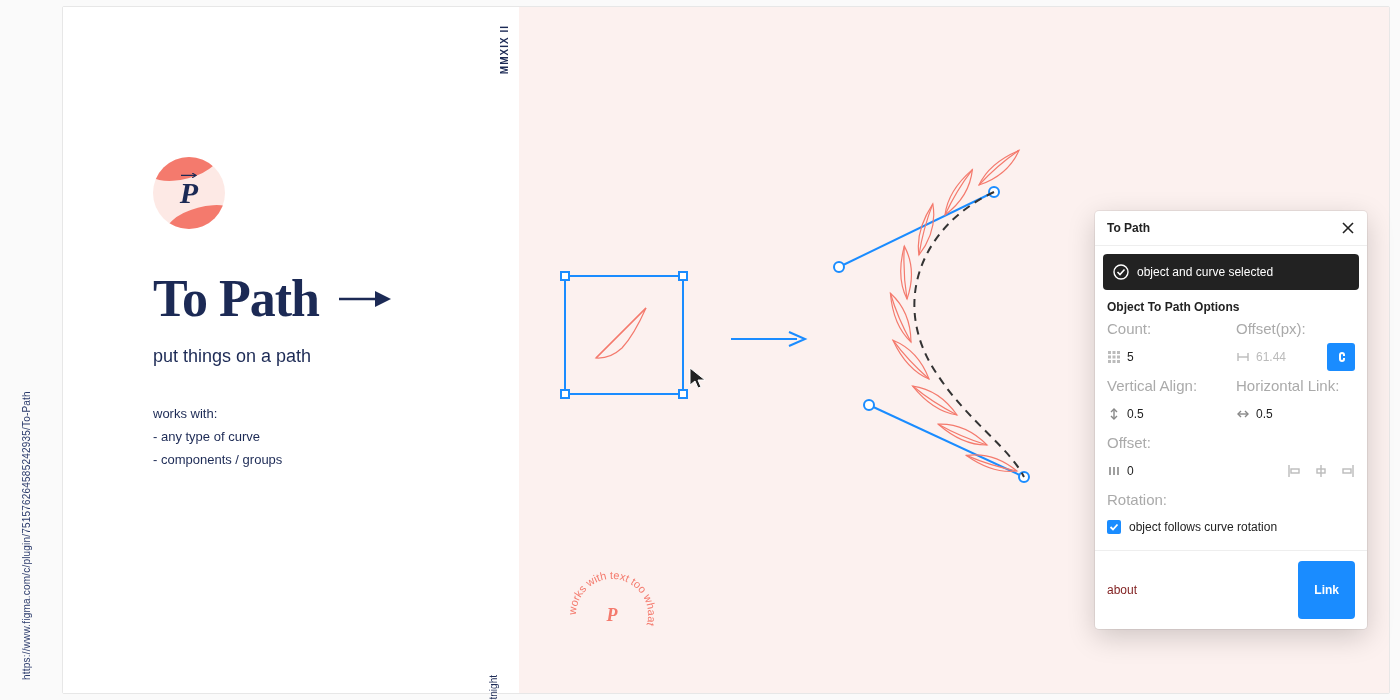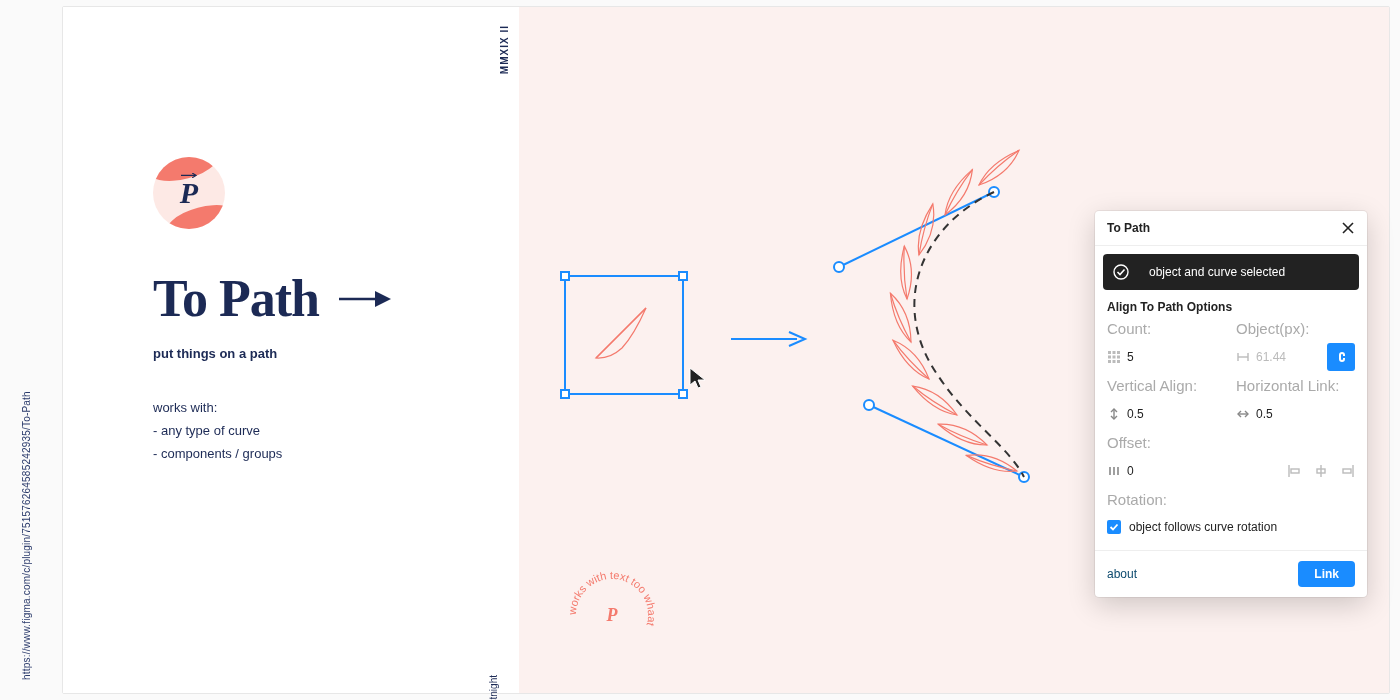--- a/index.html
+++ b/index.html
@@ -66,21 +66,21 @@
   .title-row { display: flex; align-items: center; gap: 18px; }
   .title {
     font-family: Georgia, "Times New Roman", serif;
     font-weight: 800; font-size: 52px;
     color: #1c2a55;
     letter-spacing: -1px;
   }
   .title-arrow { width: 56px; height: 22px; }
   .subtitle {
     margin-top: 18px;
-    font-size: 13px; font-weight: 700;
+    font-size: 18px; font-weight: 400;
     color: #1c2a55;
   }
   .works {
     margin-top: 36px;
     font-size: 13px; line-height: 1.75;
     color: #1c2a55;
   }
 
   .mmxix {
     position: absolute; right: 20px; top: 18px;
@@ -150,21 +150,21 @@
   }
   .dlg-head {
     display: flex; align-items: center; justify-content: space-between;
     padding: 10px 12px; border-bottom: 1px solid #eee;
   }
   .dlg-title { font-weight: 600; font-size: 12px; }
   .close { width: 14px; height: 14px; cursor: pointer; }
   .banner {
     margin: 8px 8px 10px; padding: 10px 10px;
     background: #222; color: #fff; border-radius: 4px;
-    display: flex; align-items: center; gap: 20px;
+    display: flex; align-items: center; gap: 8px;
   }
   .banner svg { flex: 0 0 auto; }
   .section-title { font-weight: 700; padding: 0 12px 6px; }
   .grid {
     display: grid; grid-template-columns: 1fr 1fr; gap: 6px 10px;
     padding: 0 12px 8px;
     align-items: center;
   }
   .lbl { color: #aaa; font-size: 15px; }
   .field {
@@ -191,24 +191,24 @@
   .chk {
     width: 14px; height: 14px; background: #1a8cff; border-radius: 2px;
     display: flex; align-items: center; justify-content: center; color: #fff;
     cursor: pointer;
   }
   .footer {
     border-top: 1px solid #eee;
     display: flex; align-items: center; justify-content: space-between;
     padding: 10px 12px;
   }
-  .about { color: #0c4a6e; cursor: pointer; }
+  .about { color: #7f1d1d; cursor: pointer; }
   .link-cta {
     background: #1a8cff; color: #fff; border-radius: 4px;
-    padding: 6px 16px; font-weight: 600; cursor: pointer; margin-left: 48px;
+    padding: 22px 16px; font-weight: 600; cursor: pointer; margin-left: 48px;
   }
 
   
   .stroke-salmon { stroke: #f47a6d; stroke-width: 1.2; fill: none; }
 </style>
 </head>
 <body>
 
 <div class="left-url">https://www.figma.com/c/plugin/751576264585242935/To-Path</div>
 
@@ -338,25 +338,25 @@
       </div>
 
       <div class="banner">
         <svg width="16" height="16" viewBox="0 0 16 16">
           <circle cx="8" cy="8" r="7" fill="none" stroke="#fff" stroke-width="1.4"></circle>
           <polyline points="4.5,8 7,10.5 11.5,5.5" fill="none" stroke="#fff" stroke-width="1.6"></polyline>
         </svg>
         <span>object and curve selected</span>
       </div>
 
-      <div class="section-title">Align To Path Options</div>
+      <div class="section-title">Object To Path Options</div>
 
       <div class="grid">
         <div class="lbl">Count:</div>
-        <div class="lbl">Object(px):</div>
+        <div class="lbl">Offset(px):</div>
 
         <div class="field">
           <svg class="ico" viewBox="0 0 14 14">
             <rect x="1" y="1" width="3" height="3" fill="#bbb"></rect>
               <rect x="5.5" y="1" width="3" height="3" fill="#bbb"></rect>
               <rect x="10" y="1" width="3" height="3" fill="#bbb"></rect>
             <rect x="1" y="5.5" width="3" height="3" fill="#bbb"></rect>
               <rect x="5.5" y="5.5" width="3" height="3" fill="#bbb"></rect>
               <rect x="10" y="5.5" width="3" height="3" fill="#bbb"></rect>
             <rect x="1" y="10" width="3" height="3" fill="#bbb"></rect>

